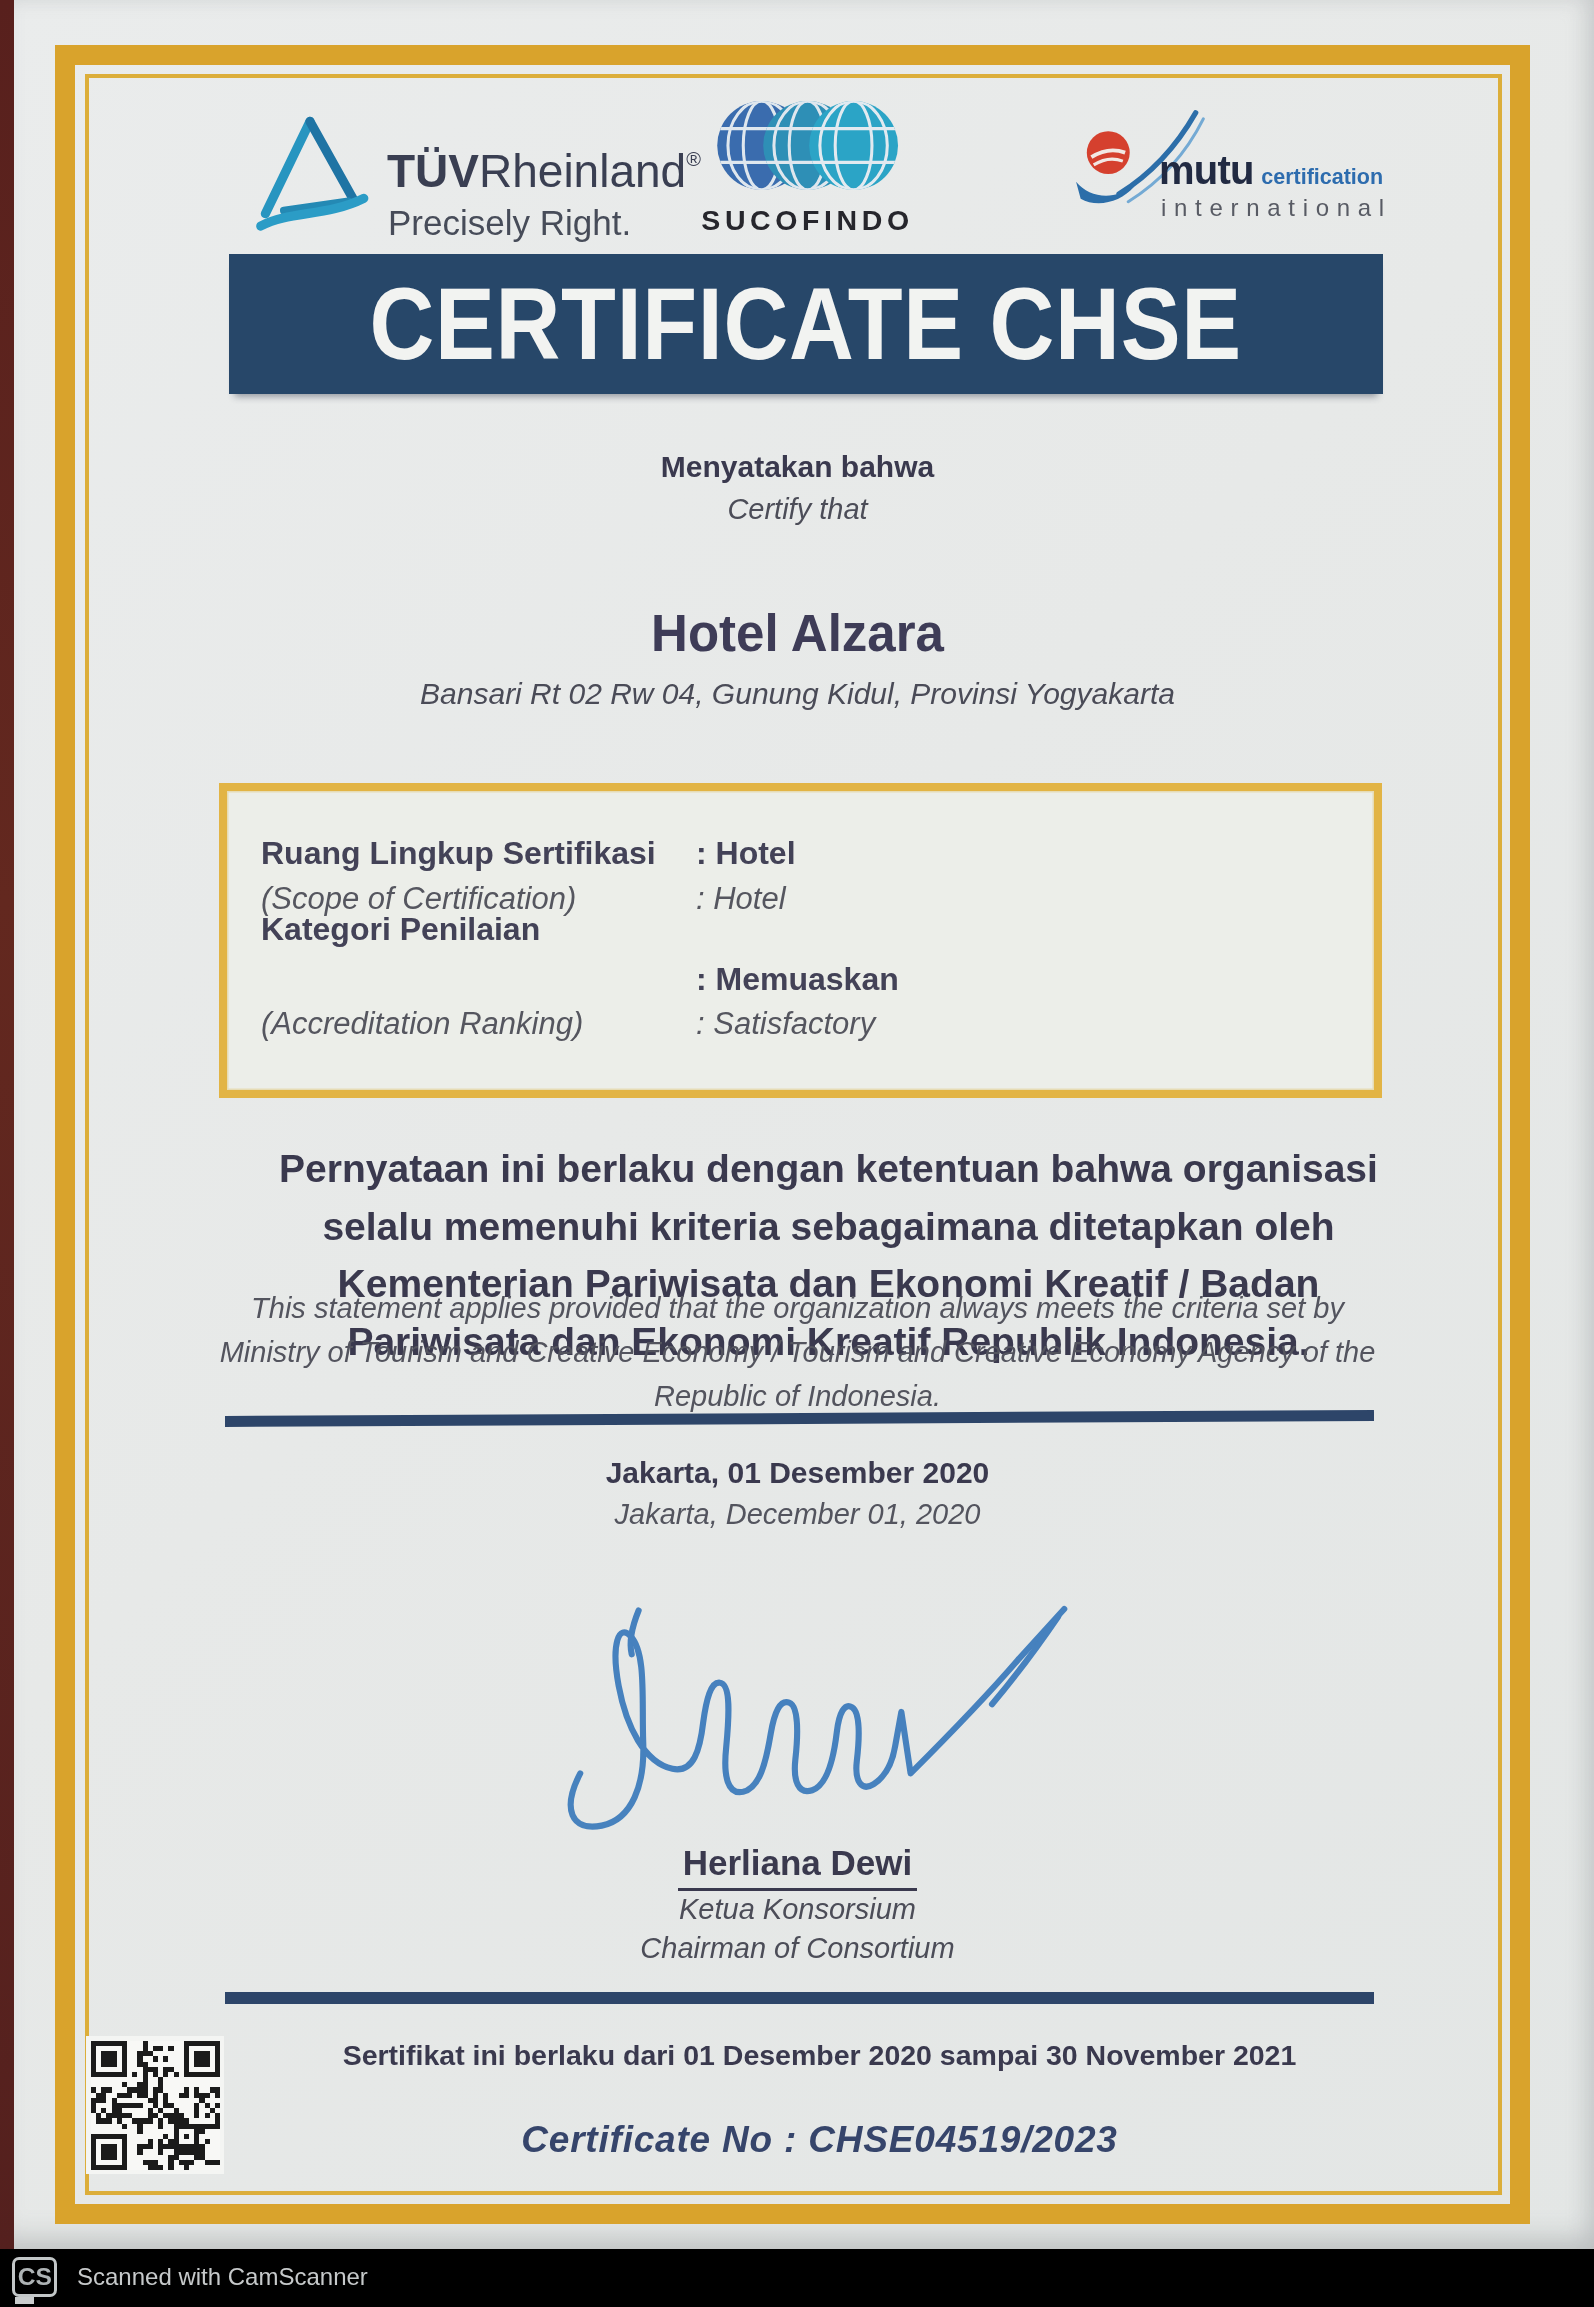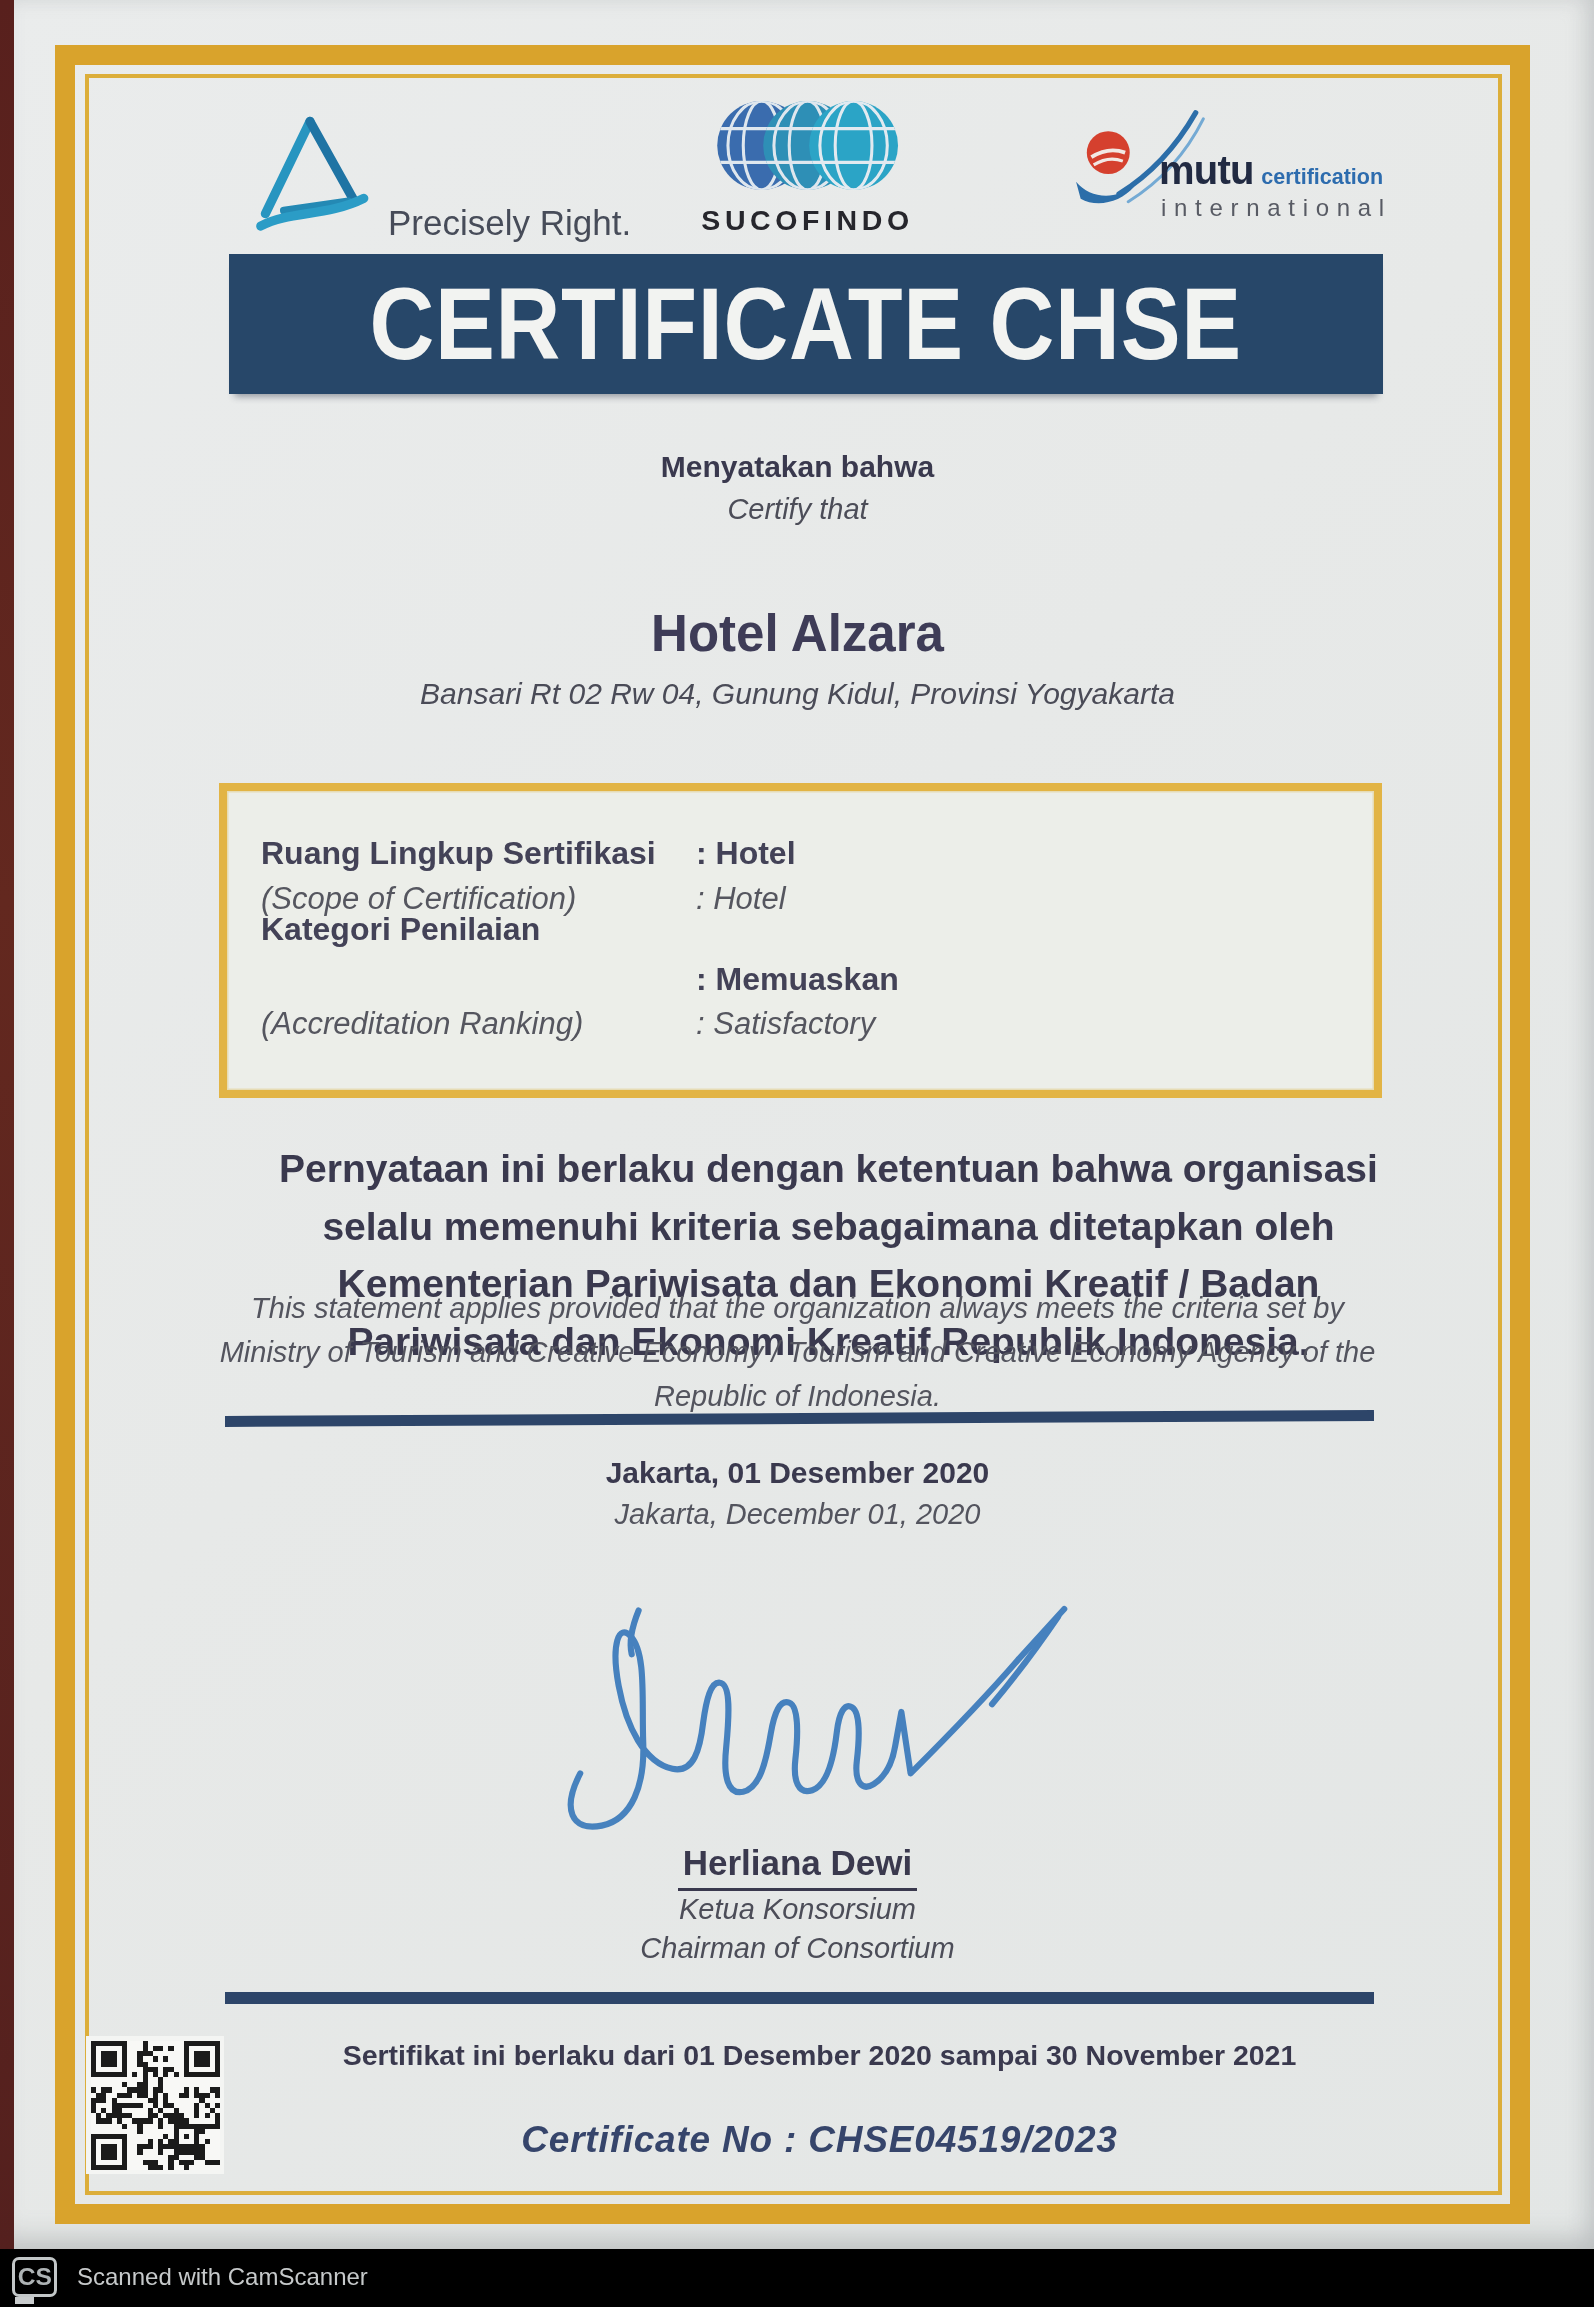--- a/index.html
+++ b/index.html
@@ -77,20 +77,23 @@
   <div class="frame-outer"></div>
   <div class="frame-inner"></div>
 
   <div class="abs" style="left:250px;top:112px;width:508px;height:135px;">
     <svg class="abs" style="left:0;top:0;" width="123" height="135" viewBox="0 0 160 175">
       <path d="M78 12 L20 132" stroke="#2795c0" stroke-width="12" fill="none" stroke-linecap="round"></path>
       <path d="M78 12 L136 116" stroke="#1f74a4" stroke-width="12" fill="none" stroke-linecap="round"></path>
       <path d="M128 116 L44 128" stroke="#2489b4" stroke-width="10" fill="none" stroke-linecap="round"></path>
       <path d="M14 148 C52 128 100 136 148 112" stroke="#2b9cc6" stroke-width="12" fill="none" stroke-linecap="round"></path>
     </svg>
+    <div class="abs tuv-brand" style="left:137px;top:32px;white-space:nowrap;">
+      <span class="b">TÜV</span><span>Rheinland</span><sup>®</sup>
+    </div>
     <div class="abs tuv-tagline" style="left:138px;top:91px;">Precisely Right.</div>
   </div>
 
   <div class="abs" style="left:692px;top:98px;width:231px;height:138px;">
     <svg class="abs" style="left:21.5px;top:0;" width="188" height="95" viewBox="0 0 245 124">
       <defs>
         <clipPath id="g1">
             <circle cx="62" cy="62" r="58"></circle>
           </clipPath>
         <clipPath id="g2">

